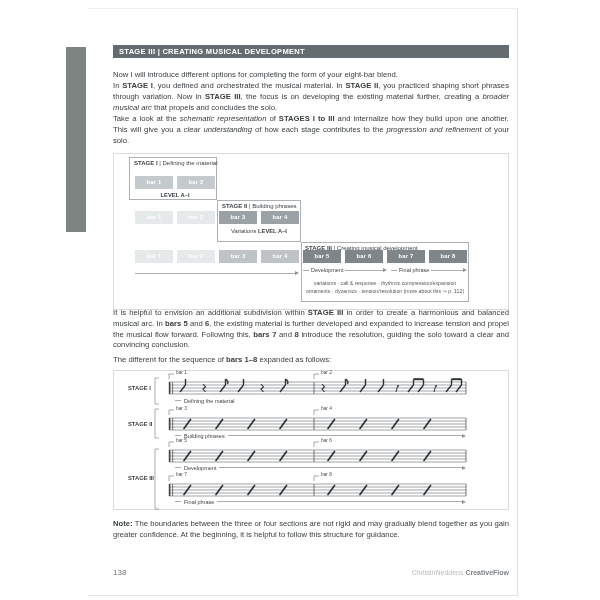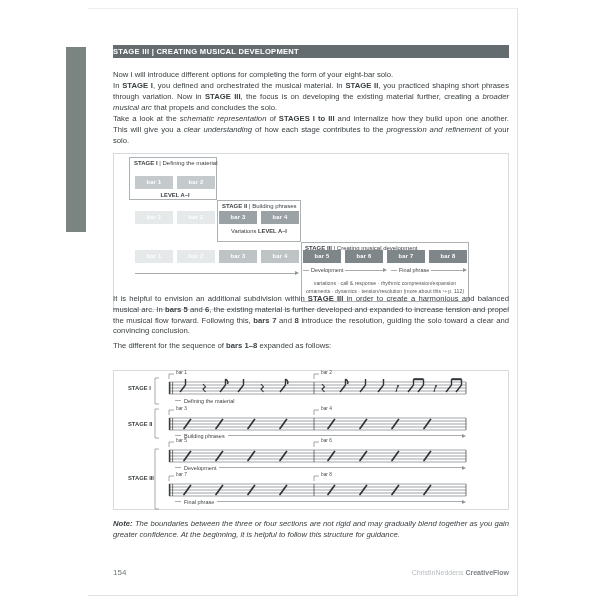--- a/index.html
+++ b/index.html
@@ -7,27 +7,27 @@
   #page { position:relative; width:600px; height:600px; background:#fff; overflow:hidden; }
 
   
   .edge-top    { position:absolute; left:88px; top:8px; width:430px; height:1px; background:#eef0f0; }
   .edge-right  { position:absolute; left:517px; top:8px; width:1px; height:588px; background:#dfe2e2; }
   .edge-bottom { position:absolute; left:88px; top:595px; width:430px; height:1px; background:#dfe2e2; }
 
   .side-band { position:absolute; left:66px; top:47px; width:20px; height:185px; background:#7b8480; }
 
   .header-bar { position:absolute; left:113px; top:45px; width:396px; height:13px; background:#656c70;
-                color:#fff; font-size:7.6px; font-weight:bold; letter-spacing:.25px; line-height:13px; }
+                color:#fff; font-size:7.6px; font-weight:bold; letter-spacing:.25px; line-height:13px; padding-left:6px; }
 
   .textblock { position:absolute; left:113px; width:396px; font-size:7.7px; line-height:11px; text-align:justify; }
   #intro  { top:69px; }
-  #middle { top:294px; line-height:10.8px; }
+  #middle { top:308px; line-height:10.8px; }
   #middle .p2 { margin-top:4px; text-align:left; }
-  #note   { top:519px; line-height:10.8px;font-style:italic; }
+  #note   { top:519px; line-height:10.8px; }
   .rt-b { font-weight:bold; } .rt-i { font-style:italic; }
 
   
   #schematic { position:absolute; left:113px; top:153px; width:396px; height:157px; background:#fff; border:1px solid #d8dbdd; }
   .stagebox { position:absolute; border:1px solid #abb1b4; }
   #s1box { left:15px;  top:3px;  width:88px;  height:43px; }
   #s2box { left:103px; top:46px; width:84px;  height:42px; }
   #s3box { left:187px; top:88px; width:168px; height:60px; }
   .stage-label { position:absolute; font-size:6px; color:#3a3e41; white-space:nowrap; }
   .stage-label b { font-weight:bold; }
@@ -76,21 +76,21 @@
   <div class="edge-top"></div>
   <div class="edge-right"></div>
   <div class="edge-bottom"></div>
   <div class="side-band"></div>
 
   <div class="header-bar">
     <span>STAGE III | CREATING MUSICAL DEVELOPMENT</span>
   </div>
 
   <div id="intro" class="textblock">
-    <p><span>Now I will introduce different options for completing the form of your eight-bar solo.</span></p>
+    <p><span>Now I will introduce different options for completing the form of your eight-bar blend.</span></p>
     <p><span>In </span><span class="rt-b">STAGE I</span><span>, you defined and orchestrated the musical material. In </span><span class="rt-b">STAGE II</span><span>, you practiced shaping short phrases through variation. Now in </span><span class="rt-b">STAGE III</span><span>, the focus is on developing the existing material further, creating a </span><span class="rt-i">broader musical arc</span><span> that propels and concludes the solo.</span></p>
     <p><span>Take a look at the </span><span class="rt-i">schematic representation</span><span> of </span><span class="rt-b">STAGES I to III</span><span> and internalize how they build upon one another. This will give you a </span><span class="rt-i">clear understanding</span><span> of how each stage contributes to the </span><span class="rt-i">progression and refinement</span><span> of your solo.</span></p>
   </div>
 
   <div id="schematic">
     <div id="s1box" class="stagebox"></div>
     <div id="s2box" class="stagebox"></div>
     <div id="s3box" class="stagebox"></div>
 
     <div id="s1lab" class="stage-label"><b>STAGE I</b><span> | Defining the material</span></div>
@@ -235,18 +235,18 @@
     <div id="cap4" class="caption">
         <div class="dash"></div>
         <div class="txt">Final phrase</div>
         <div class="ln"></div>
         <div class="arr"></div>
       </div>
   </div>
 
   <div id="note" class="textblock"><span class="rt-b">Note:</span><span> The boundaries between the three or four sections are not rigid and may gradually blend together as you gain greater confidence. At the beginning, it is helpful to follow this structure for guidance.</span></div>
 
-  <div class="footer-page">154</div>
+  <div class="footer-page">138</div>
   <div class="footer-brand">
     <span class="author">ChristinNeddens</span>
     <span class="title">CreativeFlow</span>
   </div>
 </div>
 
 </body></html>

